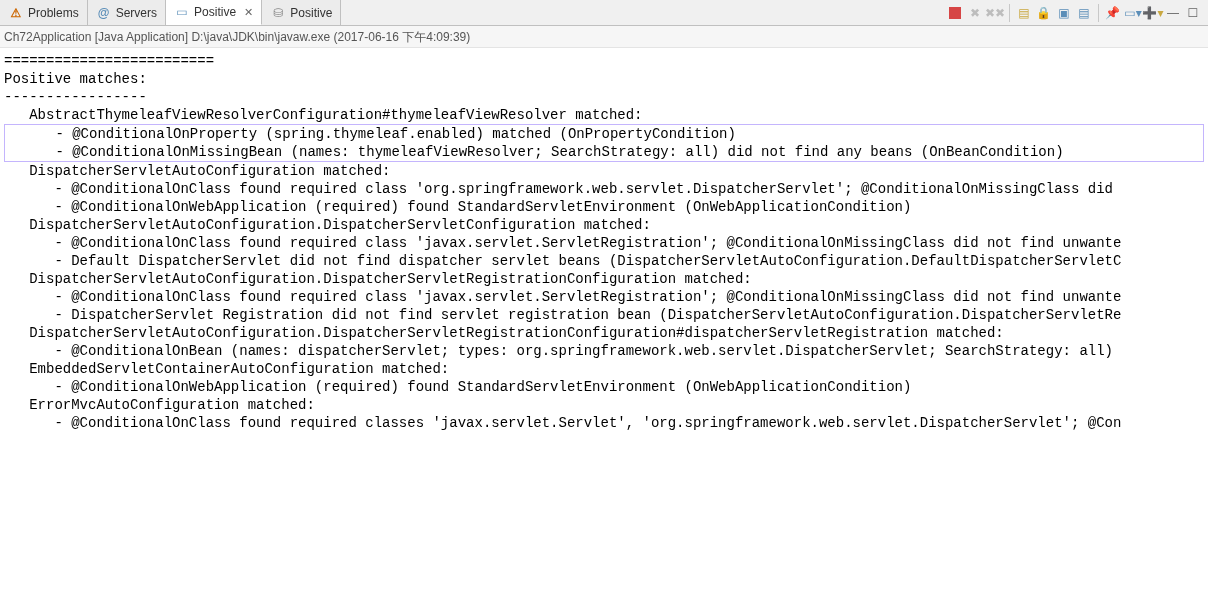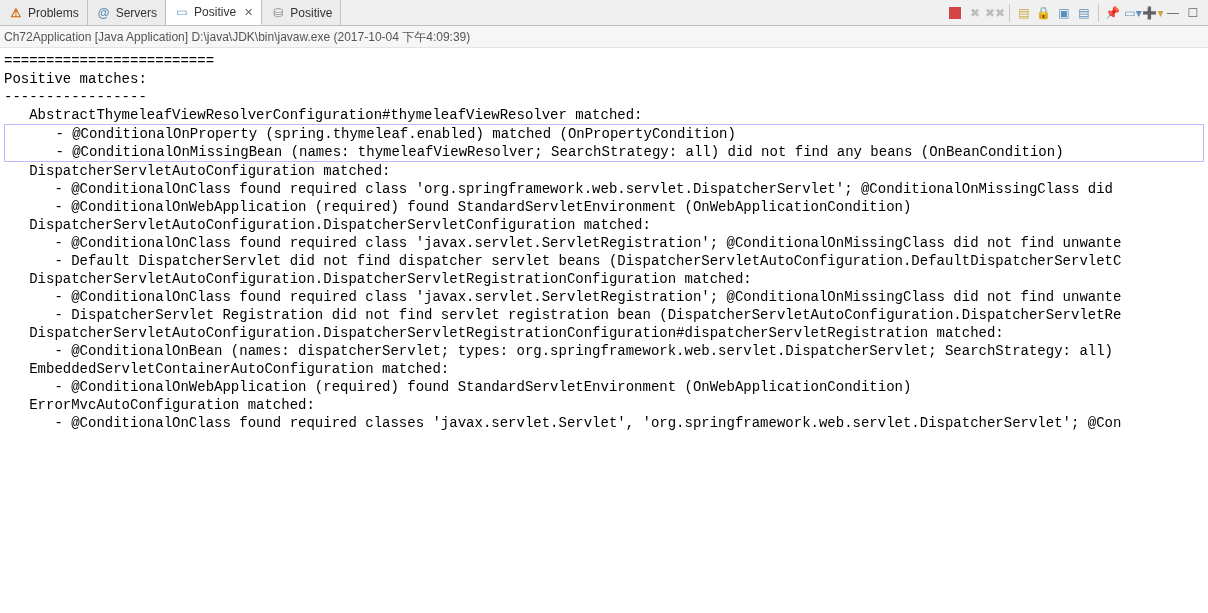--- a/index.html
+++ b/index.html
@@ -67,15 +67,15 @@
     <span class="tool-btn" style="color:#5b8eb8;">▤</span>
     <span class="tool-sep"></span>
     <span class="tool-btn" style="color:#888;">📌</span>
     <span class="tool-btn" style="color:#5b8eb8;">▭▾</span>
     <span class="tool-btn" style="color:#c9a841;">➕▾</span>
     <span class="tool-btn" style="color:#666;">—</span>
     <span class="tool-btn" style="color:#666;">☐</span>
   </div>
 </div>
 
-<div class="status-line">Ch72Application [Java Application] D:\java\JDK\bin\javaw.exe (2017-10-04 下午4:09:39)</div>
+<div class="status-line">Ch72Application [Java Application] D:\java\JDK\bin\javaw.exe (2017-06-16 下午4:09:39)</div>
 
 <div class="console-body" id="console-output"><div class="console-text">=========================</div><div class="console-text"></div><div class="console-text"></div><div class="console-text">Positive matches:</div><div class="console-text">-----------------</div><div class="console-text"></div><div class="console-text">   AbstractThymeleafViewResolverConfiguration#thymeleafViewResolver matched:</div><div class="highlight-frame"><div class="console-text">      - @ConditionalOnProperty (spring.thymeleaf.enabled) matched (OnPropertyCondition)</div><div class="console-text">      - @ConditionalOnMissingBean (names: thymeleafViewResolver; SearchStrategy: all) did not find any beans (OnBeanCondition)</div><div class="console-text"></div></div><div class="console-text">   DispatcherServletAutoConfiguration matched:</div><div class="console-text">      - @ConditionalOnClass found required class 'org.springframework.web.servlet.DispatcherServlet'; @ConditionalOnMissingClass did </div><div class="console-text">      - @ConditionalOnWebApplication (required) found StandardServletEnvironment (OnWebApplicationCondition)</div><div class="console-text"></div><div class="console-text">   DispatcherServletAutoConfiguration.DispatcherServletConfiguration matched:</div><div class="console-text">      - @ConditionalOnClass found required class 'javax.servlet.ServletRegistration'; @ConditionalOnMissingClass did not find unwante</div><div class="console-text">      - Default DispatcherServlet did not find dispatcher servlet beans (DispatcherServletAutoConfiguration.DefaultDispatcherServletC</div><div class="console-text"></div><div class="console-text">   DispatcherServletAutoConfiguration.DispatcherServletRegistrationConfiguration matched:</div><div class="console-text">      - @ConditionalOnClass found required class 'javax.servlet.ServletRegistration'; @ConditionalOnMissingClass did not find unwante</div><div class="console-text">      - DispatcherServlet Registration did not find servlet registration bean (DispatcherServletAutoConfiguration.DispatcherServletRe</div><div class="console-text"></div><div class="console-text">   DispatcherServletAutoConfiguration.DispatcherServletRegistrationConfiguration#dispatcherServletRegistration matched:</div><div class="console-text">      - @ConditionalOnBean (names: dispatcherServlet; types: org.springframework.web.servlet.DispatcherServlet; SearchStrategy: all) </div><div class="console-text"></div><div class="console-text">   EmbeddedServletContainerAutoConfiguration matched:</div><div class="console-text">      - @ConditionalOnWebApplication (required) found StandardServletEnvironment (OnWebApplicationCondition)</div><div class="console-text"></div><div class="console-text">   ErrorMvcAutoConfiguration matched:</div><div class="console-text">      - @ConditionalOnClass found required classes 'javax.servlet.Servlet', 'org.springframework.web.servlet.DispatcherServlet'; @Con</div></div>
 
 </body></html>

